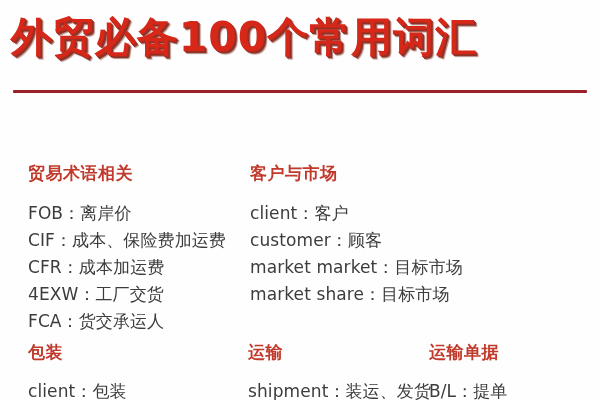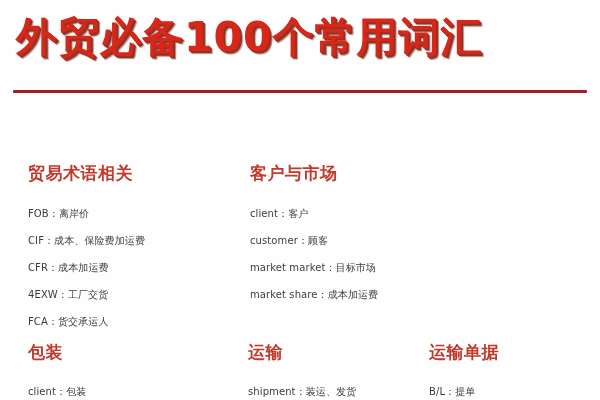--- a/index.html
+++ b/index.html
@@ -18,24 +18,24 @@
     position: relative;
     width: 600px;
     height: 400px;
     background: #fefefe;
     overflow: hidden;
   }
 
   
   .title-block {
     position: absolute;
-    left: 16px;
+    left: 0;
     top: 14px;
     width: 488px;
-    text-align: left;
+    text-align: center;
   }
   .title-text {
     display: inline-block;
     font-family: "DejaVu Sans", "Liberation Sans", sans-serif;
     font-size: 41px;
     font-weight: bold;
     letter-spacing: 1px;
     color: #d62718;
     text-shadow:
        1px 1px 0 #9b3024,
@@ -88,21 +88,21 @@
     line-height: 1.15;
     white-space: nowrap;
   }
   .entry-list {
     list-style: none;
     margin: 0;
     padding: 0;
   }
   .entry {
     font-family: "DejaVu Sans", "Liberation Sans", sans-serif;
-    font-size: 10px;
+    font-size: 17px;
     color: #3c3c3c;
     line-height: 27px;
     white-space: nowrap;
     letter-spacing: 0.1px;
   }
 </style>
 </head>
 <body>
 
 <div id="page">
@@ -145,21 +145,21 @@
           <li class="entry">
             <span>client：客户</span>
           </li>
           <li class="entry">
             <span>customer：顾客</span>
           </li>
           <li class="entry">
             <span>market market：目标市场</span>
           </li>
           <li class="entry">
-            <span>market share：成本加运费</span>
+            <span>market share：目标市场</span>
           </li>
         </ul>
       </div>
 
     </div>
 
     <div class="row row-2">
 
       <div class="col col-1">
         <div class="section-head">包装</div>

